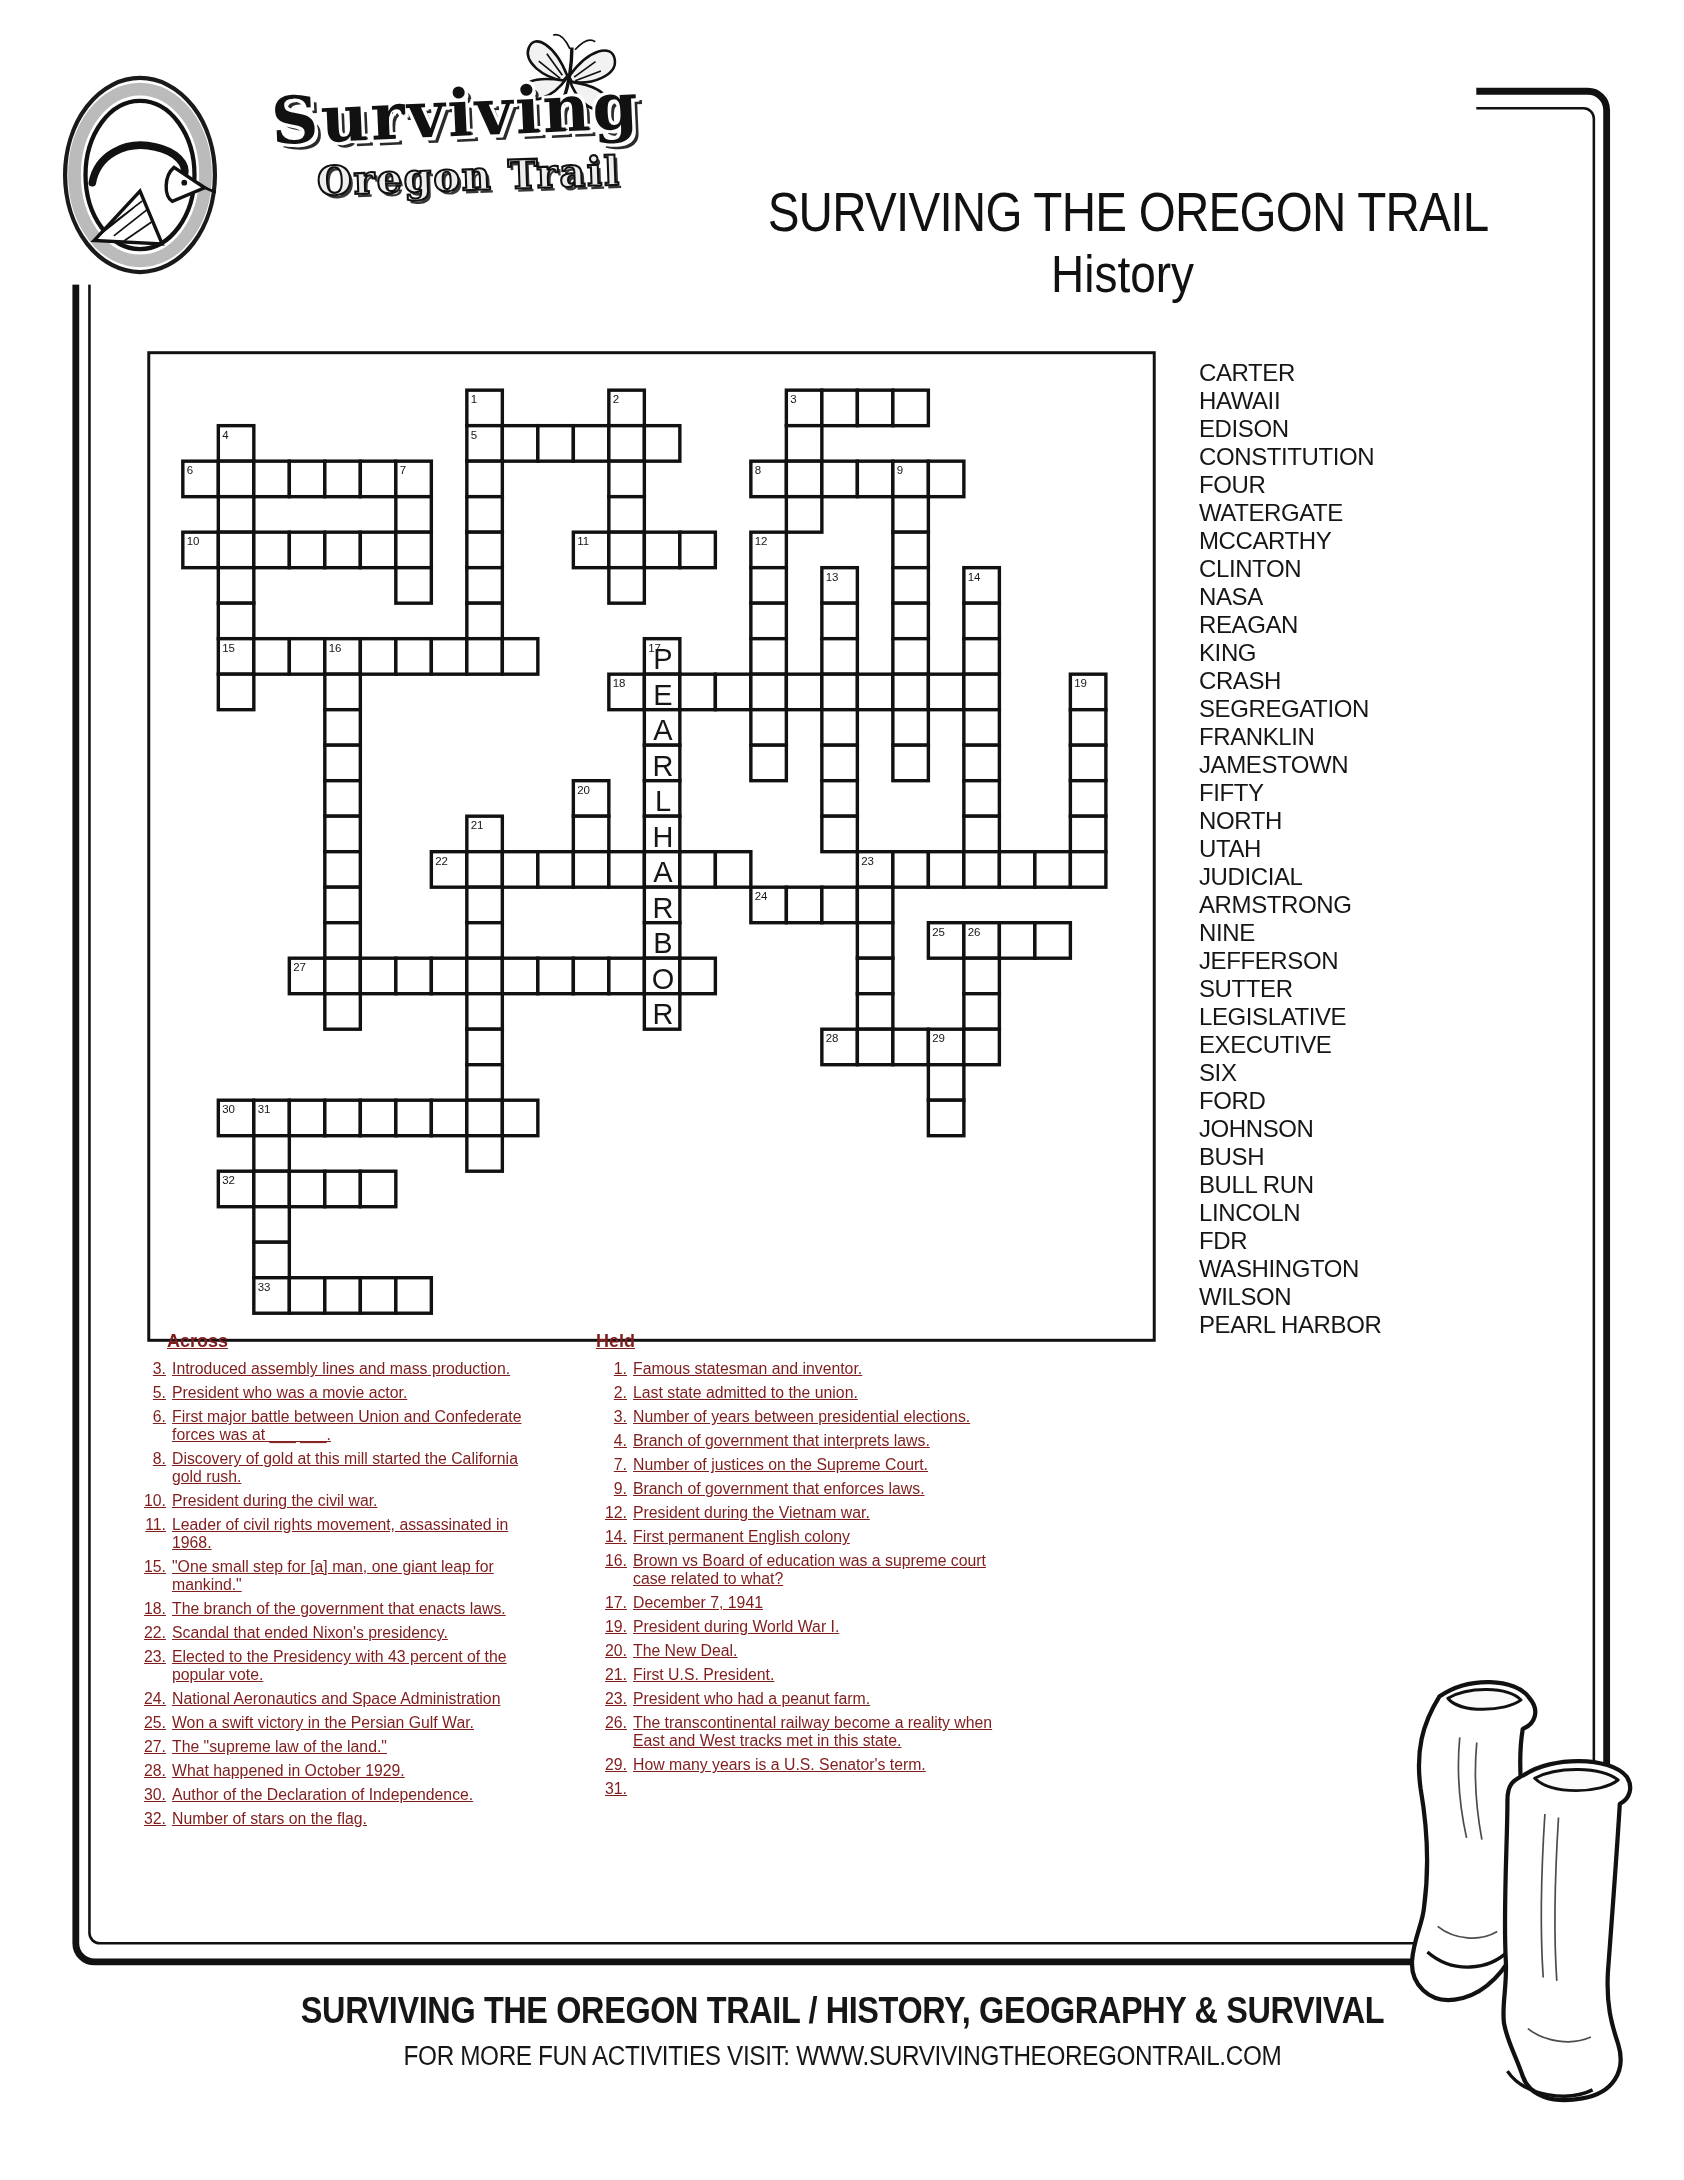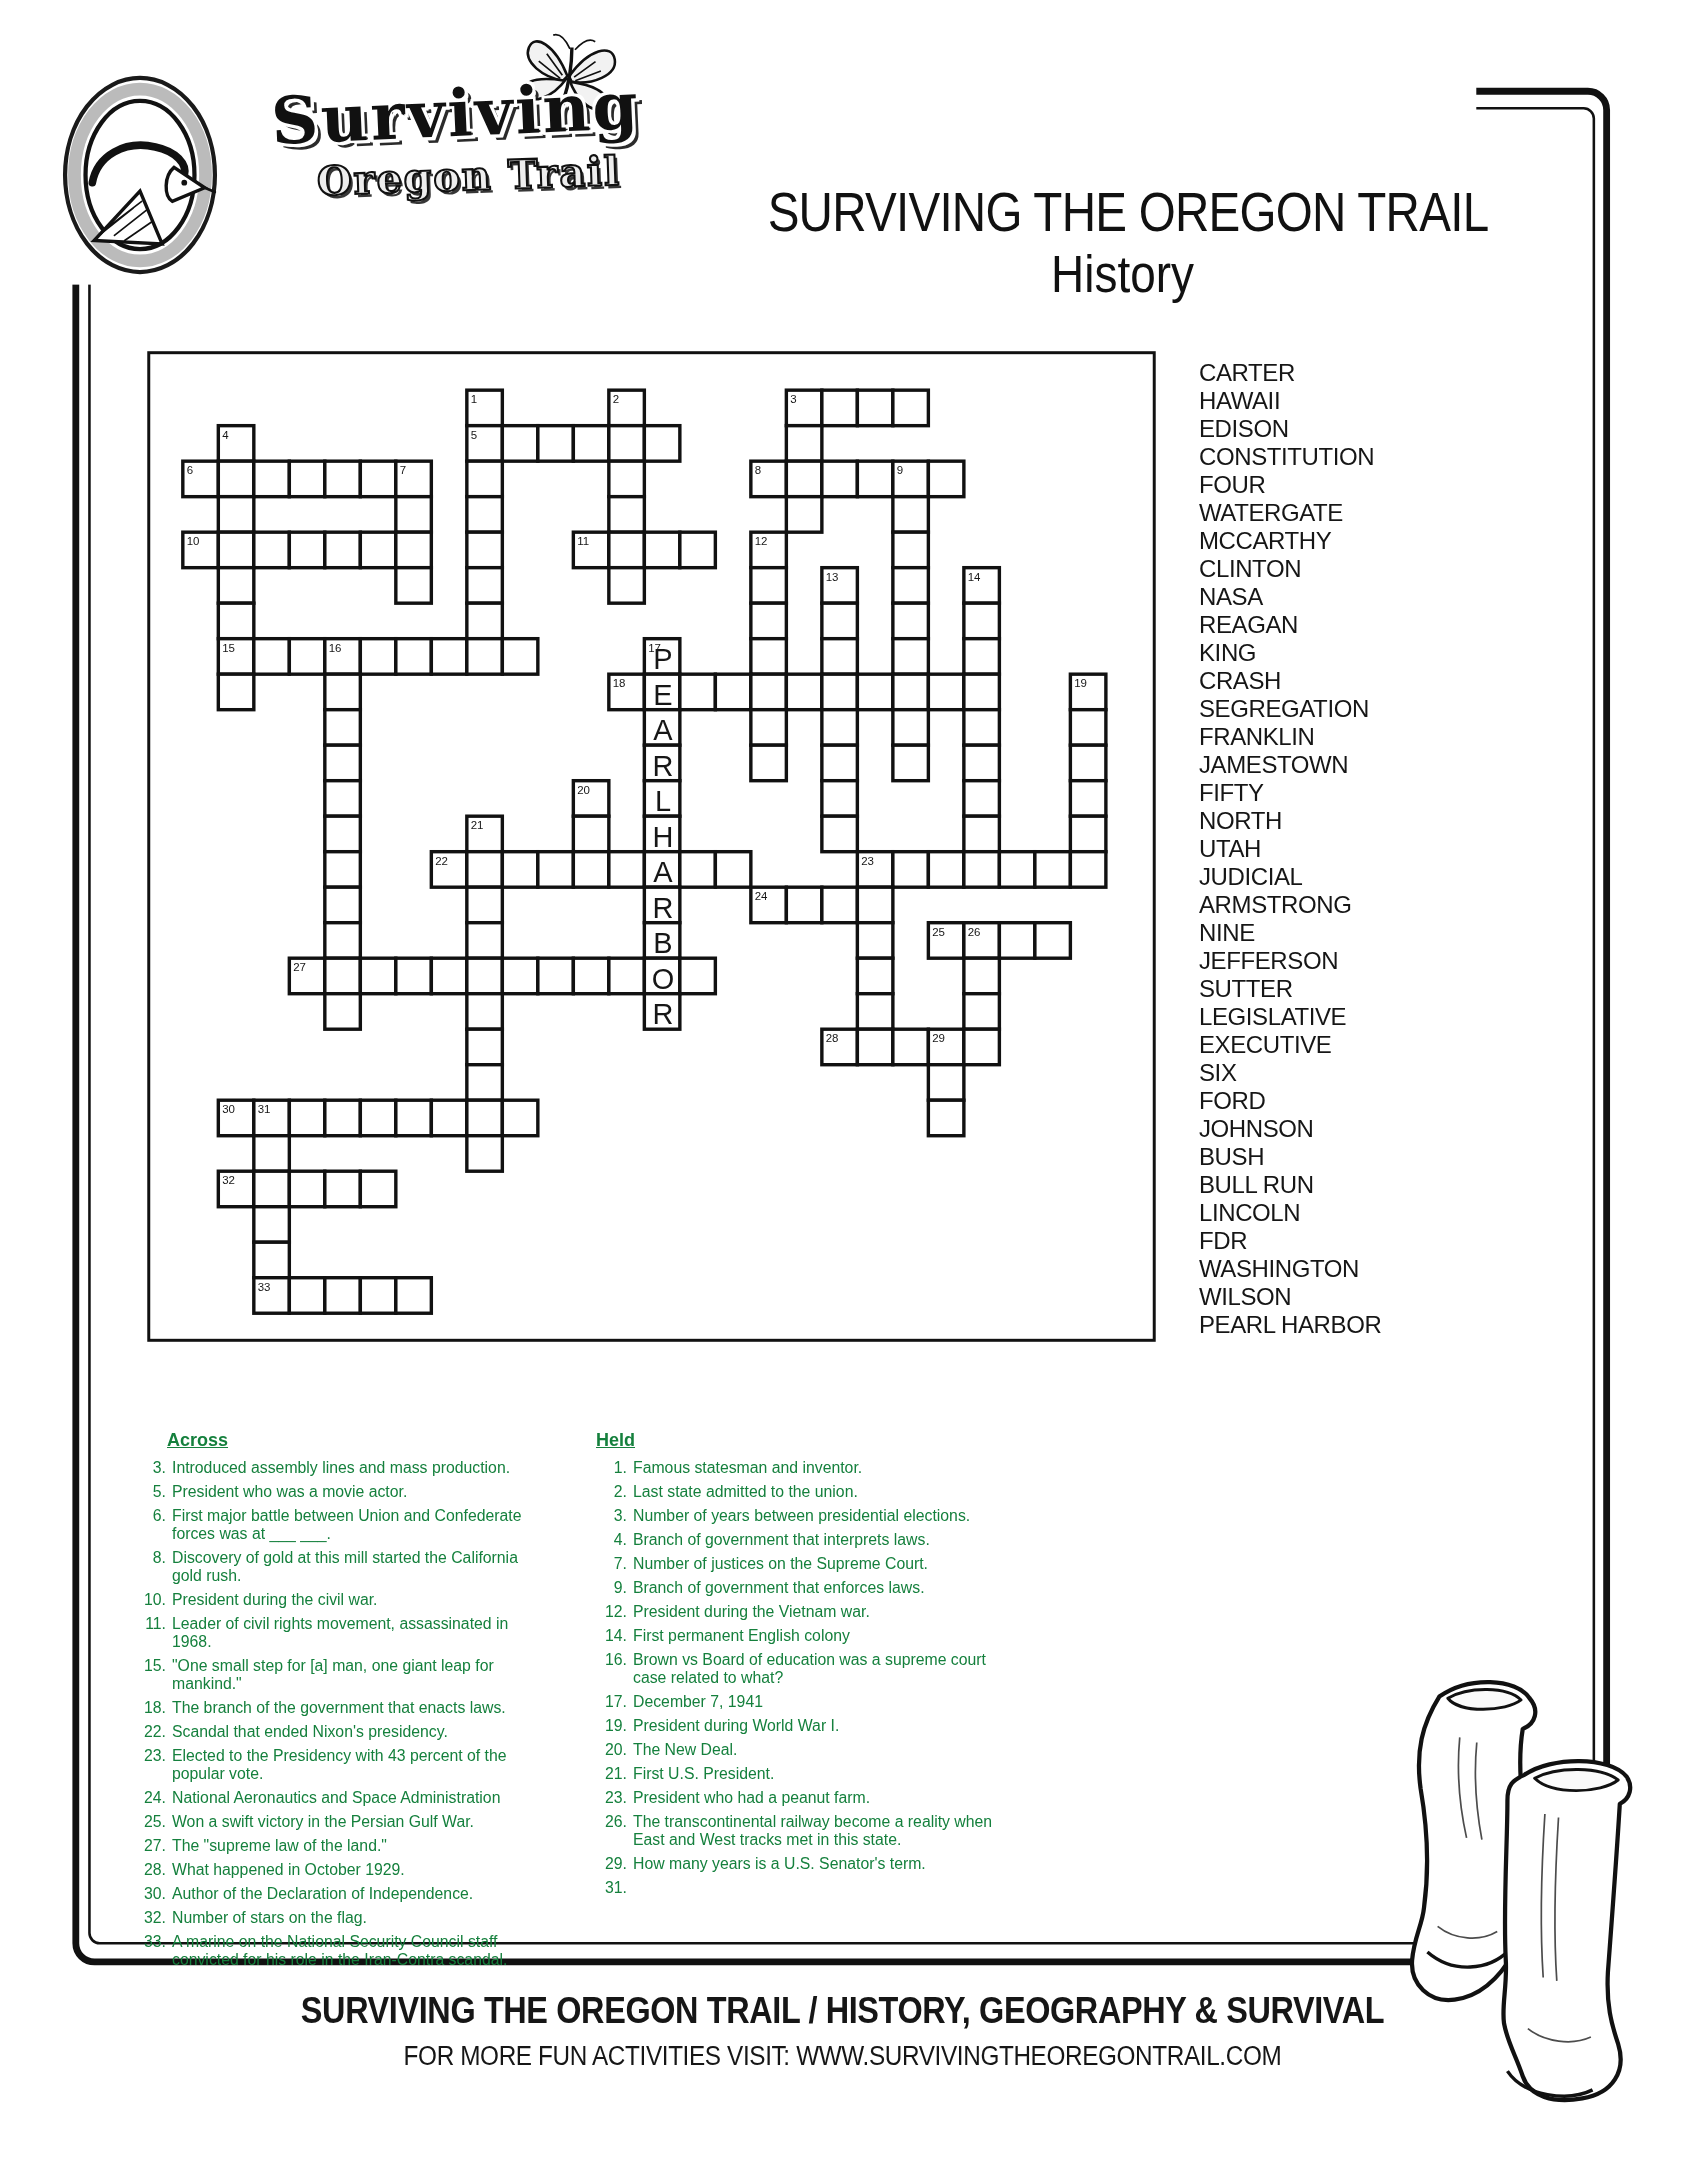--- a/index.html
+++ b/index.html
@@ -18,21 +18,21 @@
   #page-title{position:absolute;left:705px;top:179px;width:835px;text-align:center;
     font-size:56px;letter-spacing:-0.9px;transform:scaleX(.85);transform-origin:center;white-space:nowrap;}
   #page-subtitle{position:absolute;left:705px;top:245px;width:835px;text-align:center;
     font-size:51px;transform:scaleX(.9);transform-origin:center;}
 
   
   #word-bank{position:absolute;left:1199px;top:359px;font-size:24px;line-height:28px;
     letter-spacing:-0.4px;color:#161616;}
 
   
-  .clue-col{position:absolute;top:1431px;font-size:15.8px;line-height:18px;color:#15803d;}
+  .clue-col{position:absolute;top:1332px;font-size:15.8px;line-height:18px;color:#7f1d1d;text-decoration:underline;}
   #clues-across{left:135px;width:436px;}
   #clues-down{left:596px;width:426px;}
   .clue-heading{font-weight:bold;text-decoration:underline;font-size:18px;margin-bottom:10.2px;}
   #clues-across .clue-heading{margin-left:32px;}
   .clue{display:flex;margin-bottom:6px;}
   .clue-num{width:31px;min-width:31px;text-align:right;padding-right:6px;}
   .clue-text{white-space:pre-line;}
 
   
   #footer{position:absolute;left:0;top:1990px;width:1685px;text-align:center;
@@ -439,25 +439,20 @@
           <div class="clue-text">What happened in October 1929.</div>
         </div>
         <div class="clue">
           <div class="clue-num">30.</div>
           <div class="clue-text">Author of the Declaration of Independence.</div>
         </div>
         <div class="clue">
           <div class="clue-num">32.</div>
           <div class="clue-text">Number of stars on the flag.</div>
         </div>
-        <div class="clue">
-          <div class="clue-num">33.</div>
-          <div class="clue-text">A marine on the National Security Council staff
-convicted for his role in the Iran-Contra scandal.</div>
-        </div>
       </div>
   </div>
   <div id="clues-down" class="clue-col">
     <div class="clue-heading">Held</div>
     <div>
         <div class="clue">
           <div class="clue-num">1.</div>
           <div class="clue-text">Famous statesman and inventor.</div>
         </div>
         <div class="clue">

